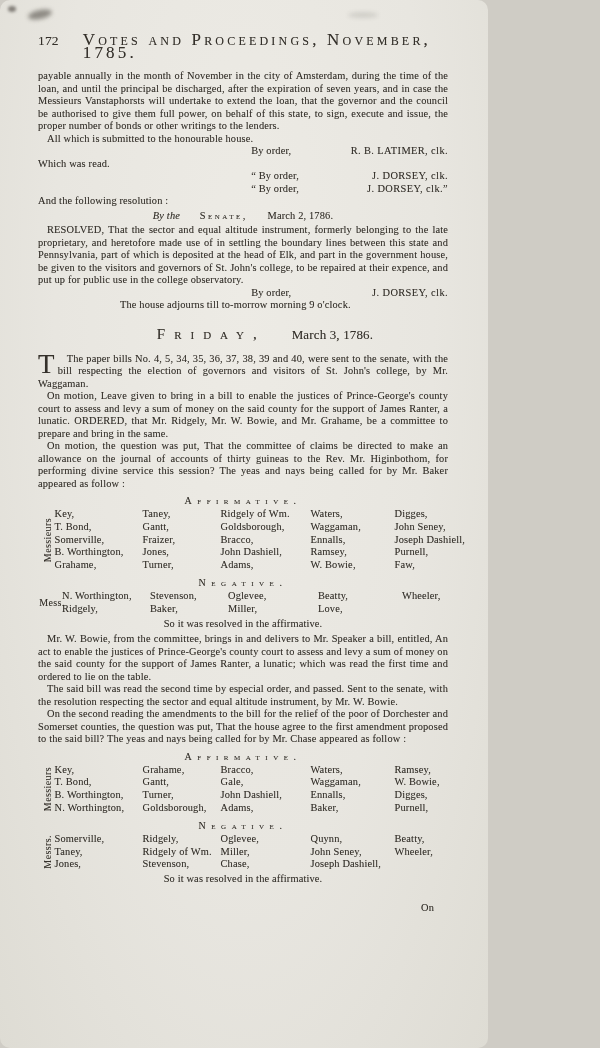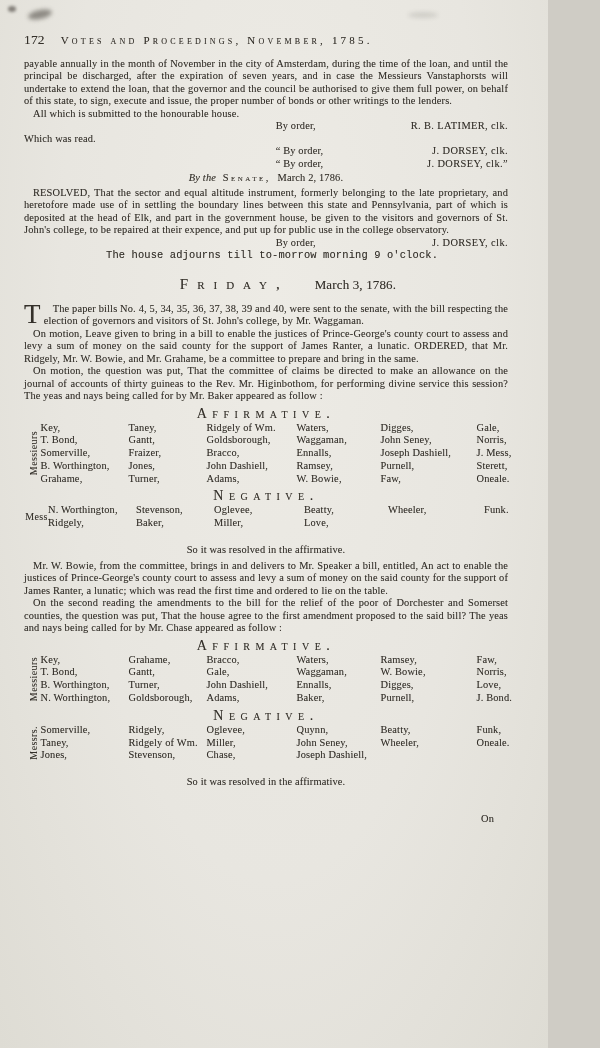--- a/index.html
+++ b/index.html
@@ -1,69 +1,70 @@
 <!DOCTYPE html>
 <html><head>
 <meta charset="utf-8">
 <style>
   * { margin:0; padding:0; box-sizing:border-box; }
   html,body { width:600px; height:1048px; }
   body { background:#cfccc5; font-family:"Liberation Serif", serif; }
   .page {
-    position:relative; width:548px; height:1048px; overflow:hidden;
-    padding:34px 40px 16px 24px;
+    position:relative; width:488px; height:1048px; overflow:hidden;
+    padding:34px 40px 16px 38px;
     background: radial-gradient(ellipse at 50% 28%, #edebe5 0%, #e8e6e0 55%, #dedcd4 100%);
     color:#34302a;
     font-size:10.4px; line-height:12.5px;
     text-shadow: 0 0 0.6px rgba(52,48,42,0.35);
     letter-spacing:0.15px;
+    border-radius:10px;
   }
   .smudge { position:absolute; pointer-events:none; }
   .s1 { top:10px; left:28px; width:24px; height:9px; background:rgba(35,30,24,0.45); border-radius:50%; filter:blur(2px); transform:rotate(-12deg); }
   .s2 { top:6px; left:8px; width:8px; height:6px; background:rgba(35,30,24,0.5); border-radius:50%; filter:blur(1.5px); }
   .s3 { top:12px; right:110px; width:30px; height:6px; background:rgba(35,30,24,0.12); border-radius:50%; filter:blur(2px); }
 
   .pg-header { display:flex; align-items:baseline; margin-bottom:11px; }
   .pg-num { font-size:13.5px; margin-right:16px; }
-  .pg-title { font-variant:small-caps; font-size:11px; letter-spacing:3.2px; }
+  .pg-title { font-variant:small-caps; font-size:17px; letter-spacing:3.2px;margin-left:8px; }
 
   p { text-align:justify; }
   .ind { text-indent:9px; }
   .it { font-style:italic; }
   .sc { font-variant:small-caps; }
   .center { text-align:center; }
 
   .by-order { display:flex; }
   .by-order .order { margin-left:52%; }
   .by-order .name { margin-left:auto; letter-spacing:0.4px; }
 
   .senate-line { text-align:center; margin:2px 0; }
-  .senate-line .sp2 { letter-spacing:2.5px; margin:0 4px; }
-
-  .adjourn { margin-left:82px;font-family:Liberation Mono, monospace; }
+  .senate-line .sp2 { letter-spacing:2.5px; margin:0 17px; }
+
+  .adjourn { margin-left:82px; }
 
   .friday { text-align:center; margin:13px 0 9px; font-size:15px; line-height:18px; }
   .friday .day { letter-spacing:9px; margin-right:10px;margin-left:44px; }
   .friday .fdate { font-size:13px;margin-left:12px; }
 
   .dropcap { float:left; font-size:27px; line-height:22px; padding-right:3px; }
 
   .vote-head { margin:4px 0 1px; line-height:13px; }
-  .vote-head .sc { letter-spacing:5.5px; font-size:14px; }
+  .vote-head .sc { letter-spacing:5.5px; font-size:10px; }
 
   .vote-block { display:flex; margin:1px 0 2px 4px; }
   .vote-label { width:20px; display:flex; align-items:center; justify-content:center; }
   .vote-label span { writing-mode:vertical-rl; transform:rotate(180deg); font-size:10px; letter-spacing:0.4px; white-space:nowrap; }
   .vote-label.h span { writing-mode:horizontal-tb; transform:none; }
   .vote-grid { flex:1; display:grid; grid-template-columns:88px 78px 90px 84px 96px 1fr; }
   .vote-cell { white-space:nowrap; line-height:12.8px; }
 
-  .so-resolved { text-align:center; margin:14px 0 3px; }
-
-  .catchword { text-align:right; padding-right:14px; margin-top:24px; }
+  .so-resolved { text-align:center; margin:2px 0 3px; }
+
+  .catchword { text-align:right; padding-right:14px; margin-top:16px; }
 </style>
 </head>
 <body>
 
 <div class="page">
   <div class="smudge s1"></div>
   <div class="smudge s2"></div>
   <div class="smudge s3"></div>
 
   <header class="pg-header">
@@ -85,20 +86,21 @@
     <span class="order">“ By order,</span>
     <span class="name">J. DORSEY, clk.</span>
   </div>
 
 
   <div class="by-order">
     <span class="order">“ By order,</span>
     <span class="name">J. DORSEY, clk.”</span>
   </div>
 
+  <p>And the following resolution :</p>
 
   <div class="senate-line">
     <span class="it">By the</span>
     <span class="sc sp2">Senate,</span>
     <span>March 2, 1786.</span>
   </div>
 
   <p class="ind">RESOLVED, That the sector and equal altitude instrument, formerly belonging to the late proprietary, and heretofore made use of in settling the boundary lines between this state and Pennsylvania, part of which is deposited at the head of Elk, and part in the government house, be given to the visitors and governors of St. John's college, to be repaired at their expence, and put up for public use in the college observatory.</p>
 
   <div class="by-order">
@@ -181,20 +183,21 @@
         <span class="vote-cell">Miller,</span>
         <span class="vote-cell">Love,</span>
         <span class="vote-cell"></span>
         <span class="vote-cell"></span>
       </div>
   </div>
 
   <p class="so-resolved">So it was resolved in the affirmative.</p>
 
   <p class="ind">Mr. W. Bowie, from the committee, brings in and delivers to Mr. Speaker a bill, entitled, An act to enable the justices of Prince-George's county court to assess and levy a sum of money on the said county for the support of James Ranter, a lunatic; which was read the first time and ordered to lie on the table.</p>
+  <p class="ind">The said bill was read the second time by especial order, and passed.  Sent to the senate, with the resolution respecting the sector and equal altitude instrument, by Mr. W. Bowie.</p>
   <p class="ind">On the second reading the amendments to the bill for the relief of the poor of Dorchester and Somerset counties, the question was put, That the house agree to the first amendment proposed to the said bill?  The yeas and nays being called for by Mr. Chase appeared as follow :</p>
 
   <div class="vote-head center">
     <span class="sc">Affirmative.</span>
   </div>
   <div class="vote-block">
     <div class="vote-label">
       <span>Messieurs</span>
     </div>
     <div class="vote-grid">

